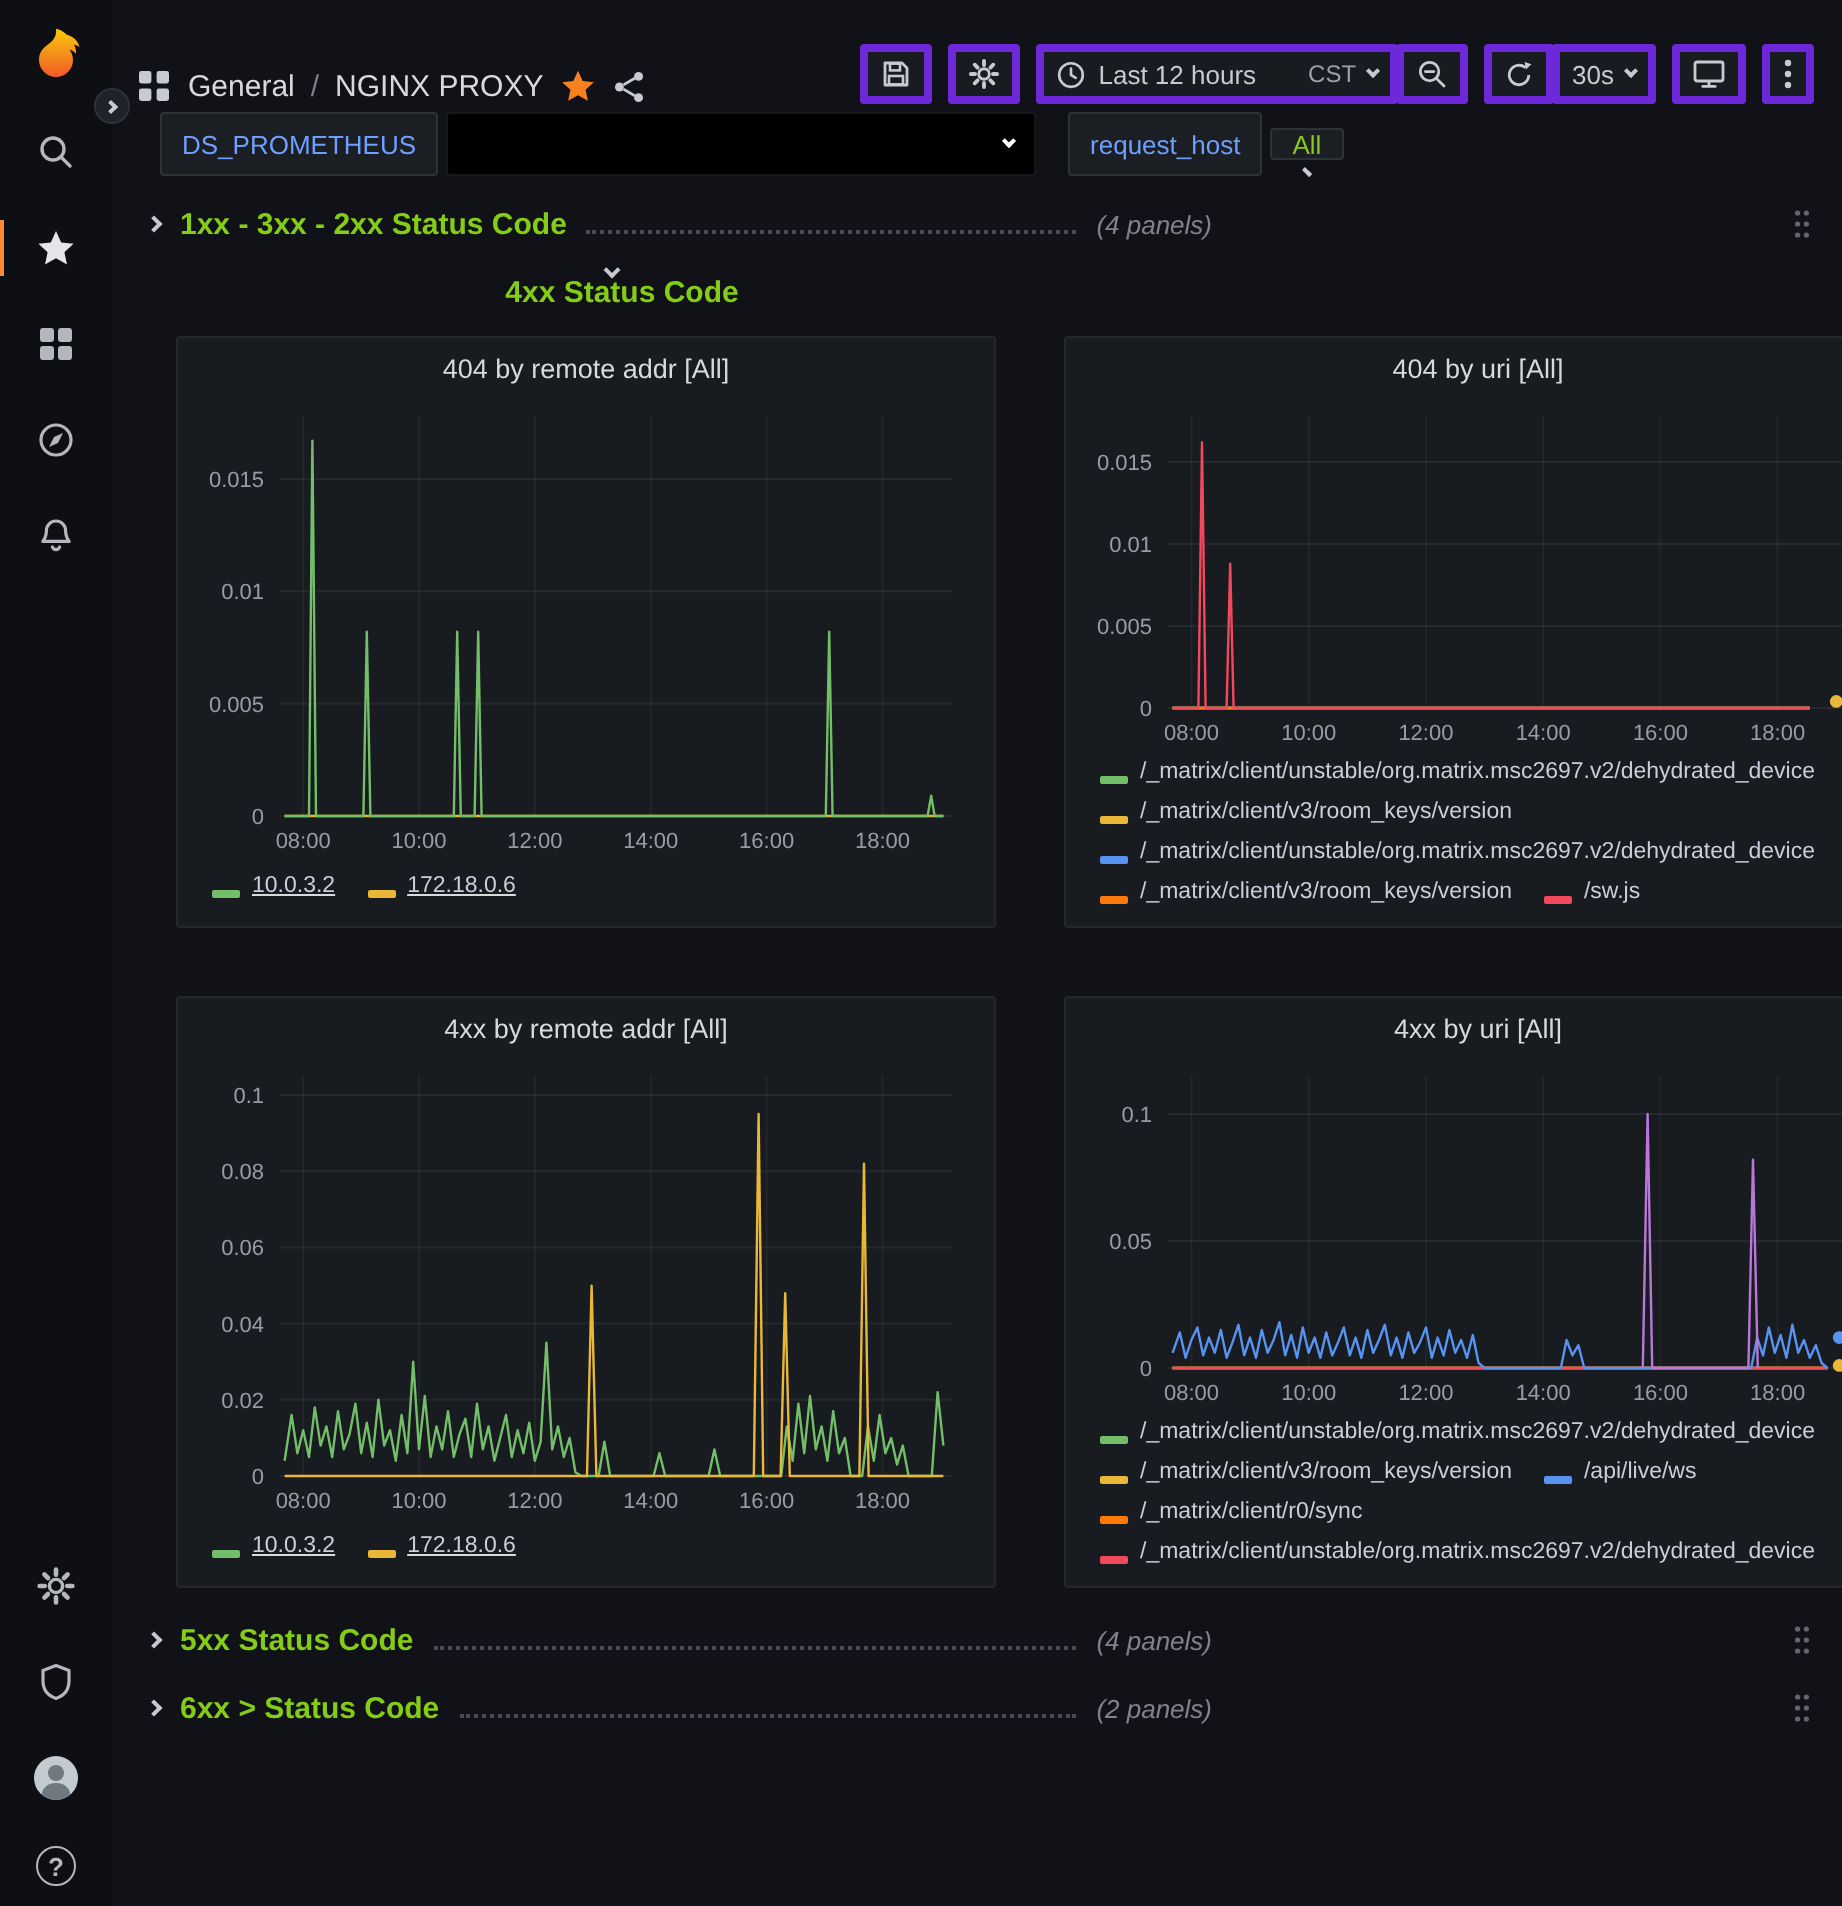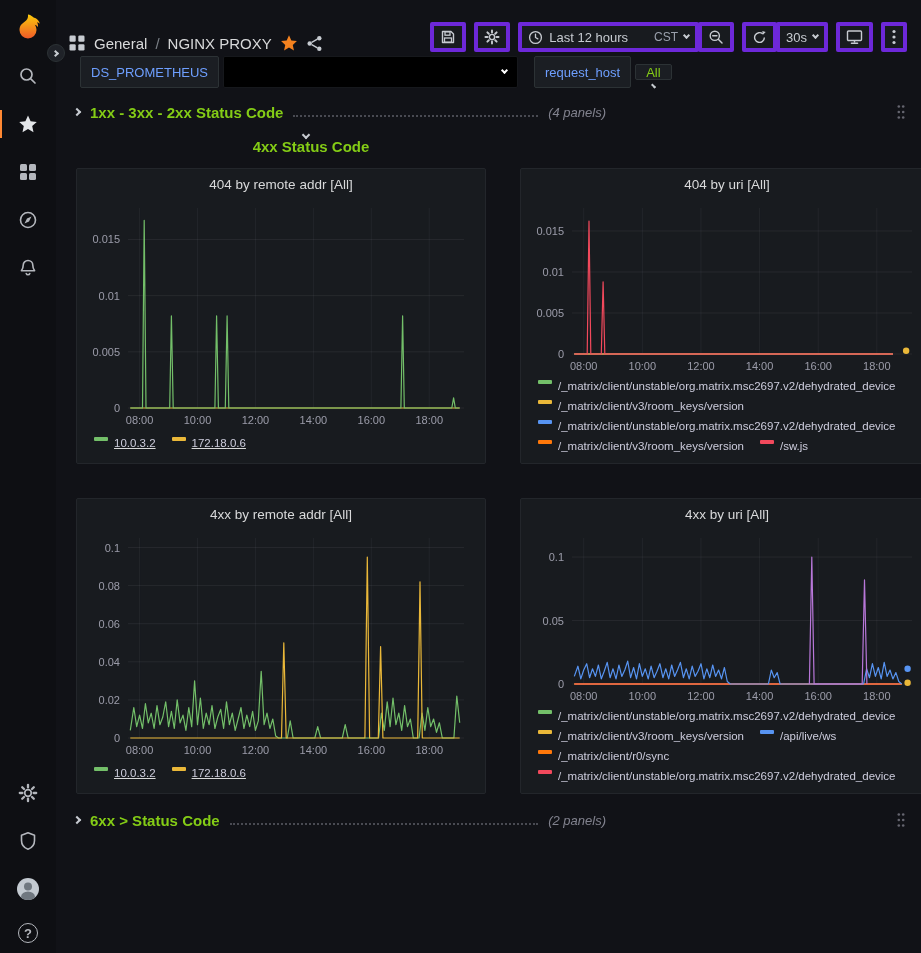--- a/index.html
+++ b/index.html
@@ -62,33 +62,33 @@
   .rowhdr { height:28px; display:flex; align-items:center; cursor:pointer; margin-bottom:6px; }
   .row-cluster { display:flex; align-items:center; }
   .row-cluster.collapsed { width:530px; }
   .row-cluster.expanded { width:460px;flex-direction:column; }
   .rowhdr .title { font-size:15px; font-weight:700; color:#84cc16; margin-left:10px; white-space:nowrap;}
   .dots { flex:1; margin:0 10px; align-self:center; height:0; position:relative; top:4px;
           border-bottom:2px dotted rgba(204,204,220,0.3); }
   .pcount { font-size:13px; font-style:italic; color:rgba(204,204,220,0.6); white-space:nowrap;}
   .draghandle { margin-left:auto; display:flex; align-items:center; cursor:grab;}
   
-  .grid { display:grid; grid-template-columns:410px 414px; column-gap:7px; row-gap:8px; grid-auto-rows:296px; margin:8px 0 12px 0;gap:34px;}
+  .grid { display:grid; grid-template-columns:410px 414px; column-gap:7px; row-gap:8px; grid-auto-rows:296px; margin:8px 0 12px 12px;gap:34px;}
   .panel { background:#181b1f; border:1px solid #23262b; border-radius:2px; padding:3px 7px 0; overflow:hidden;
            display:flex; flex-direction:column;}
   .panel-title { height:24px; display:flex; align-items:center; justify-content:center; font-size:13.5px;
                  font-weight:500; color:#d8d9da; cursor:pointer;}
   svg { display:block; }
   svg text { font-family:"Liberation Sans", sans-serif; }
   .legend { overflow:hidden; padding-left:10px; }
   .legend.single { height:26px; }
   .legend.multi { height:78px; }
   .legend-row { display:flex; gap:16px; height:20px; align-items:center; }
   .legend.single .legend-row { height:26px;text-decoration:underline; }
-  .legend-item { display:inline-flex; align-items:flex-start; gap:6px; font-size:11.5px; color:#ccccdc;
+  .legend-item { display:inline-flex; align-items:flex-end; gap:6px; font-size:11.5px; color:#ccccdc;
                  cursor:pointer; white-space:nowrap;}
   .legend-swatch { width:14px; height:4px; border-radius:1px; flex:0 0 14px;}
   .helpcirc { width:20px; height:20px; border-radius:50%; border:1.6px solid #b4b7bd; color:#b4b7bd;
               display:flex; align-items:center; justify-content:center; font-size:13px; font-weight:700;}
 </style>
 </head>
 <body>
 
 <div class="sidebar">
   <div class="expand-btn">
@@ -522,34 +522,52 @@
             <div class="legend-row">
               <span class="legend-item">
                 <span class="legend-swatch" style="background: rgb(242, 73, 92);"></span>
                 <span>/_matrix/client/unstable/org.matrix.msc2697.v2/dehydrated_device</span>
               </span>
             </div>
           </div>
       </div>
     </div>
 
-
     <div class="rowhdr">
       <div class="row-cluster collapsed">
         <span class="chev right"></span>
-        <span class="title">6xx &gt; Status Code</span>
+        <span class="title">5xx Status Code</span>
         <span class="dots"></span>
-        <span class="pcount">(2 panels)</span>
+        <span class="pcount">(4 panels)</span>
       </div>
       <span class="draghandle">
         <svg width="10" height="16" viewBox="0 0 10 16">
           <circle cx="2.8" cy="2.5" r="1.3" fill="rgba(204,204,220,0.45)"></circle>
             <circle cx="7.2" cy="2.5" r="1.3" fill="rgba(204,204,220,0.45)"></circle>
           <circle cx="2.8" cy="8" r="1.3" fill="rgba(204,204,220,0.45)"></circle>
             <circle cx="7.2" cy="8" r="1.3" fill="rgba(204,204,220,0.45)"></circle>
           <circle cx="2.8" cy="13.5" r="1.3" fill="rgba(204,204,220,0.45)"></circle>
             <circle cx="7.2" cy="13.5" r="1.3" fill="rgba(204,204,220,0.45)"></circle>
         </svg>
       </span>
     </div>
 
+    <div class="rowhdr">
+      <div class="row-cluster collapsed">
+        <span class="chev right"></span>
+        <span class="title">6xx &gt; Status Code</span>
+        <span class="dots"></span>
+        <span class="pcount">(2 panels)</span>
+      </div>
+      <span class="draghandle">
+        <svg width="10" height="16" viewBox="0 0 10 16">
+          <circle cx="2.8" cy="2.5" r="1.3" fill="rgba(204,204,220,0.45)"></circle>
+            <circle cx="7.2" cy="2.5" r="1.3" fill="rgba(204,204,220,0.45)"></circle>
+          <circle cx="2.8" cy="8" r="1.3" fill="rgba(204,204,220,0.45)"></circle>
+            <circle cx="7.2" cy="8" r="1.3" fill="rgba(204,204,220,0.45)"></circle>
+          <circle cx="2.8" cy="13.5" r="1.3" fill="rgba(204,204,220,0.45)"></circle>
+            <circle cx="7.2" cy="13.5" r="1.3" fill="rgba(204,204,220,0.45)"></circle>
+        </svg>
+      </span>
+    </div>
+
   </div>
 </div>
 
 </body></html>

